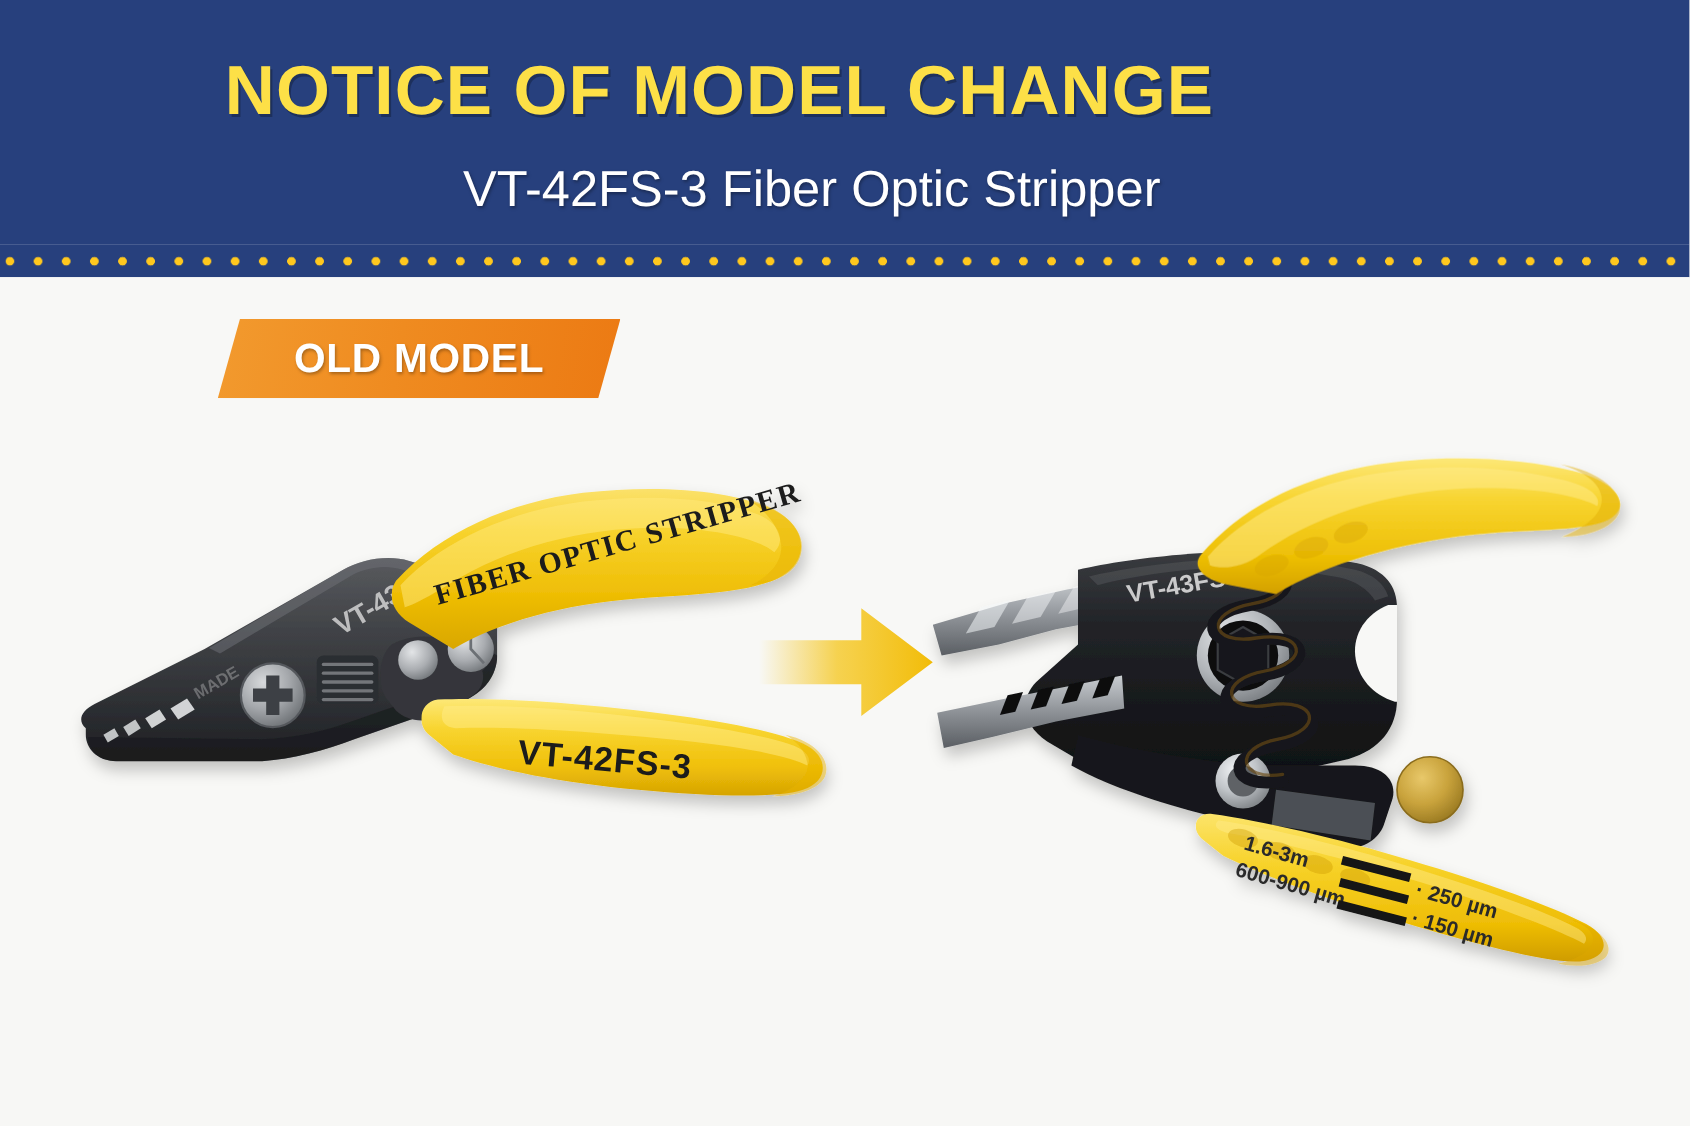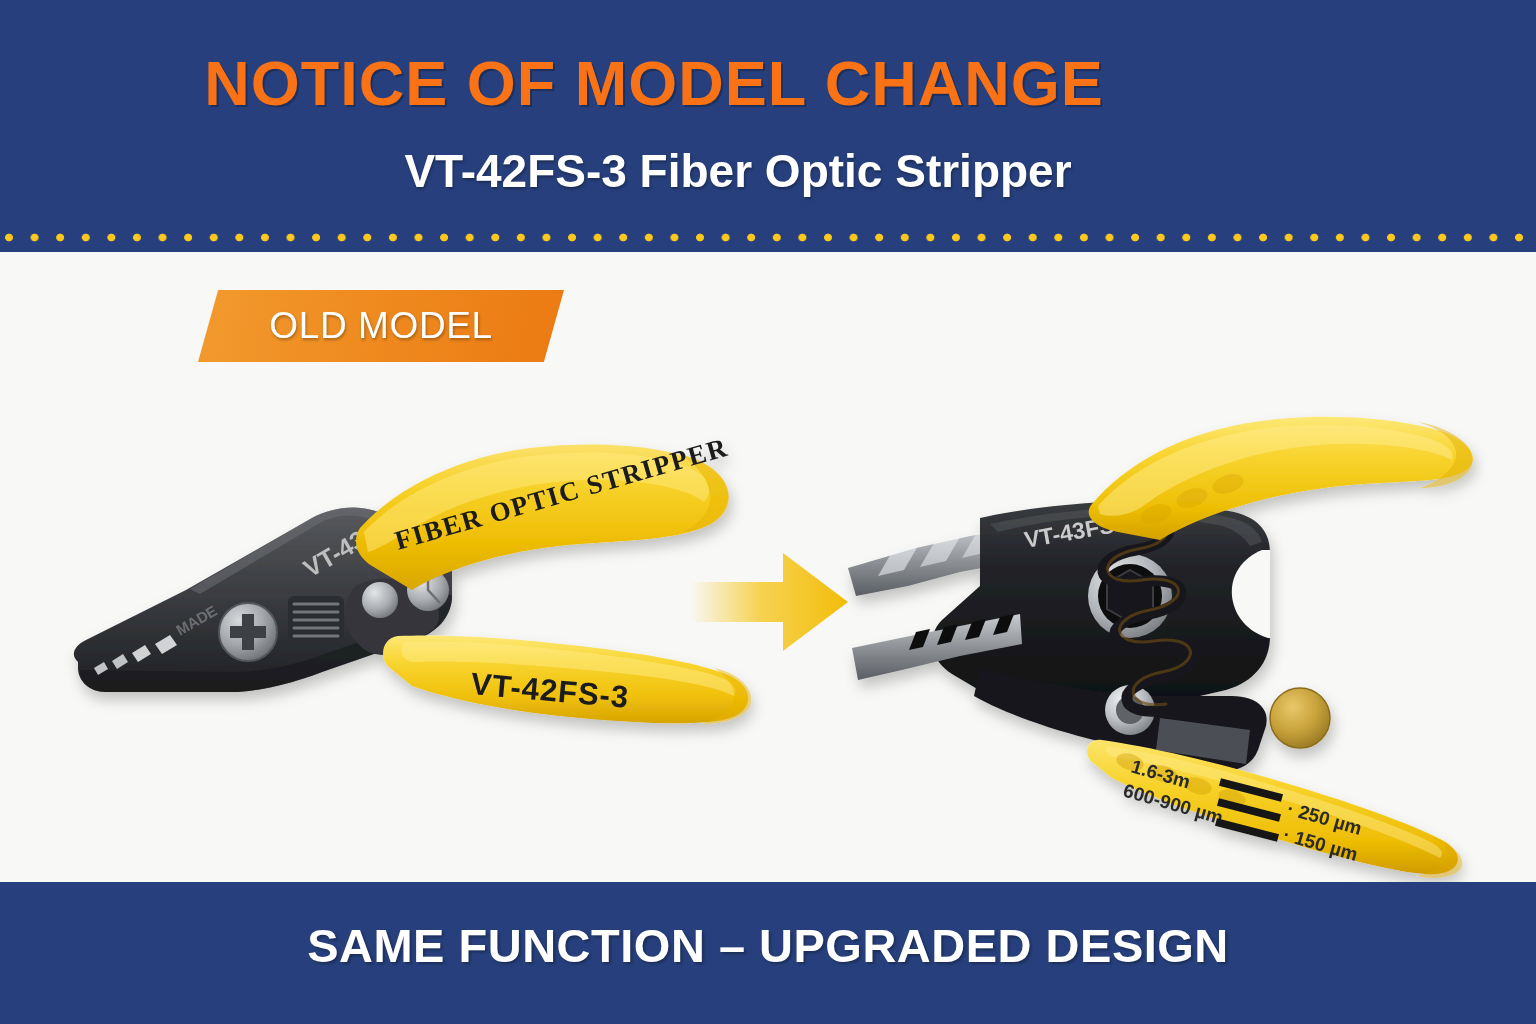--- a/index.html
+++ b/index.html
@@ -11,26 +11,26 @@
   .poster{position:relative;width:1536px;height:1024px;background:#f7f7f5;}
 
   
   .header{
     position:absolute;left:0;top:0;width:1536px;height:222px;
     background:#27407d;
   }
   .header-title{
     position:absolute;left:0;top:52px;width:1308px;text-align:center;
     font-size:63px;font-weight:bold;letter-spacing:1px;
-    color:#f97316;line-height:1;
+    color:#fde047;line-height:1;
     text-shadow:2px 2px 0 rgba(0,0,0,.25);
   }
   .header-sub{
     position:absolute;left:0;top:145px;width:1476px;text-align:center;
-    font-size:46px;font-weight:bold;color:#ffffff;line-height:1.15;
+    font-size:46px;font-weight:normal;color:#ffffff;line-height:1.15;
     text-shadow:1px 2px 3px rgba(0,0,0,.35);
   }
   .dotrow{
     position:absolute;left:0;top:222px;width:1536px;height:30px;
     background:#27407d;
     display:flex;align-items:center;
   }
   .dotrow .dots{
     width:1536px;height:9px;
     background-image:radial-gradient(circle at 4px 4.5px, #ffc81e 3.6px, rgba(0,0,0,0) 4.2px);
@@ -41,21 +41,21 @@
   
   .stage{
     position:absolute;left:0;top:252px;width:1536px;height:630px;
     background:#f8f8f6;
   }
 
   
   .badge{
     position:absolute;height:72px;
     display:flex;align-items:center;justify-content:center;
-    color:#fff;font-size:37px;font-weight:normal;letter-spacing:.6px;
+    color:#fff;font-size:37px;font-weight:bold;letter-spacing:.6px;
     text-shadow:1px 2px 3px rgba(0,0,0,.3);
     box-shadow:0 3px 8px rgba(0,0,0,.18);
   }
   .badge-old{
     left:198px;top:290px;width:366px;
     background:linear-gradient(100deg,#f29a2e 0%,#ef8b20 45%,#ec7a13 100%);
     clip-path:polygon(5.5% 0%,100% 0%,94.5% 100%,0% 100%);
   }
   .badge-new{
     left:1040px;top:290px;width:340px;
@@ -375,17 +375,14 @@
             <line x1="388" y1="402" x2="450" y2="418"></line>
             <line x1="386" y1="422" x2="448" y2="438"></line>
           </g>
           <text class="spec" x="456" y="414" font-size="19" transform="rotate(16 456 414)">· 250 µm</text>
           <text class="spec" x="452" y="440" font-size="19" transform="rotate(16 452 440)">· 150 µm</text>
         </g>
       </g>
     </svg>
   </div>
 
-  <div class="footer">
-    <div class="footer-text">SAME FUNCTION – UPGRADED DESIGN</div>
-  </div>
 
 </div>
 
 </body></html>

